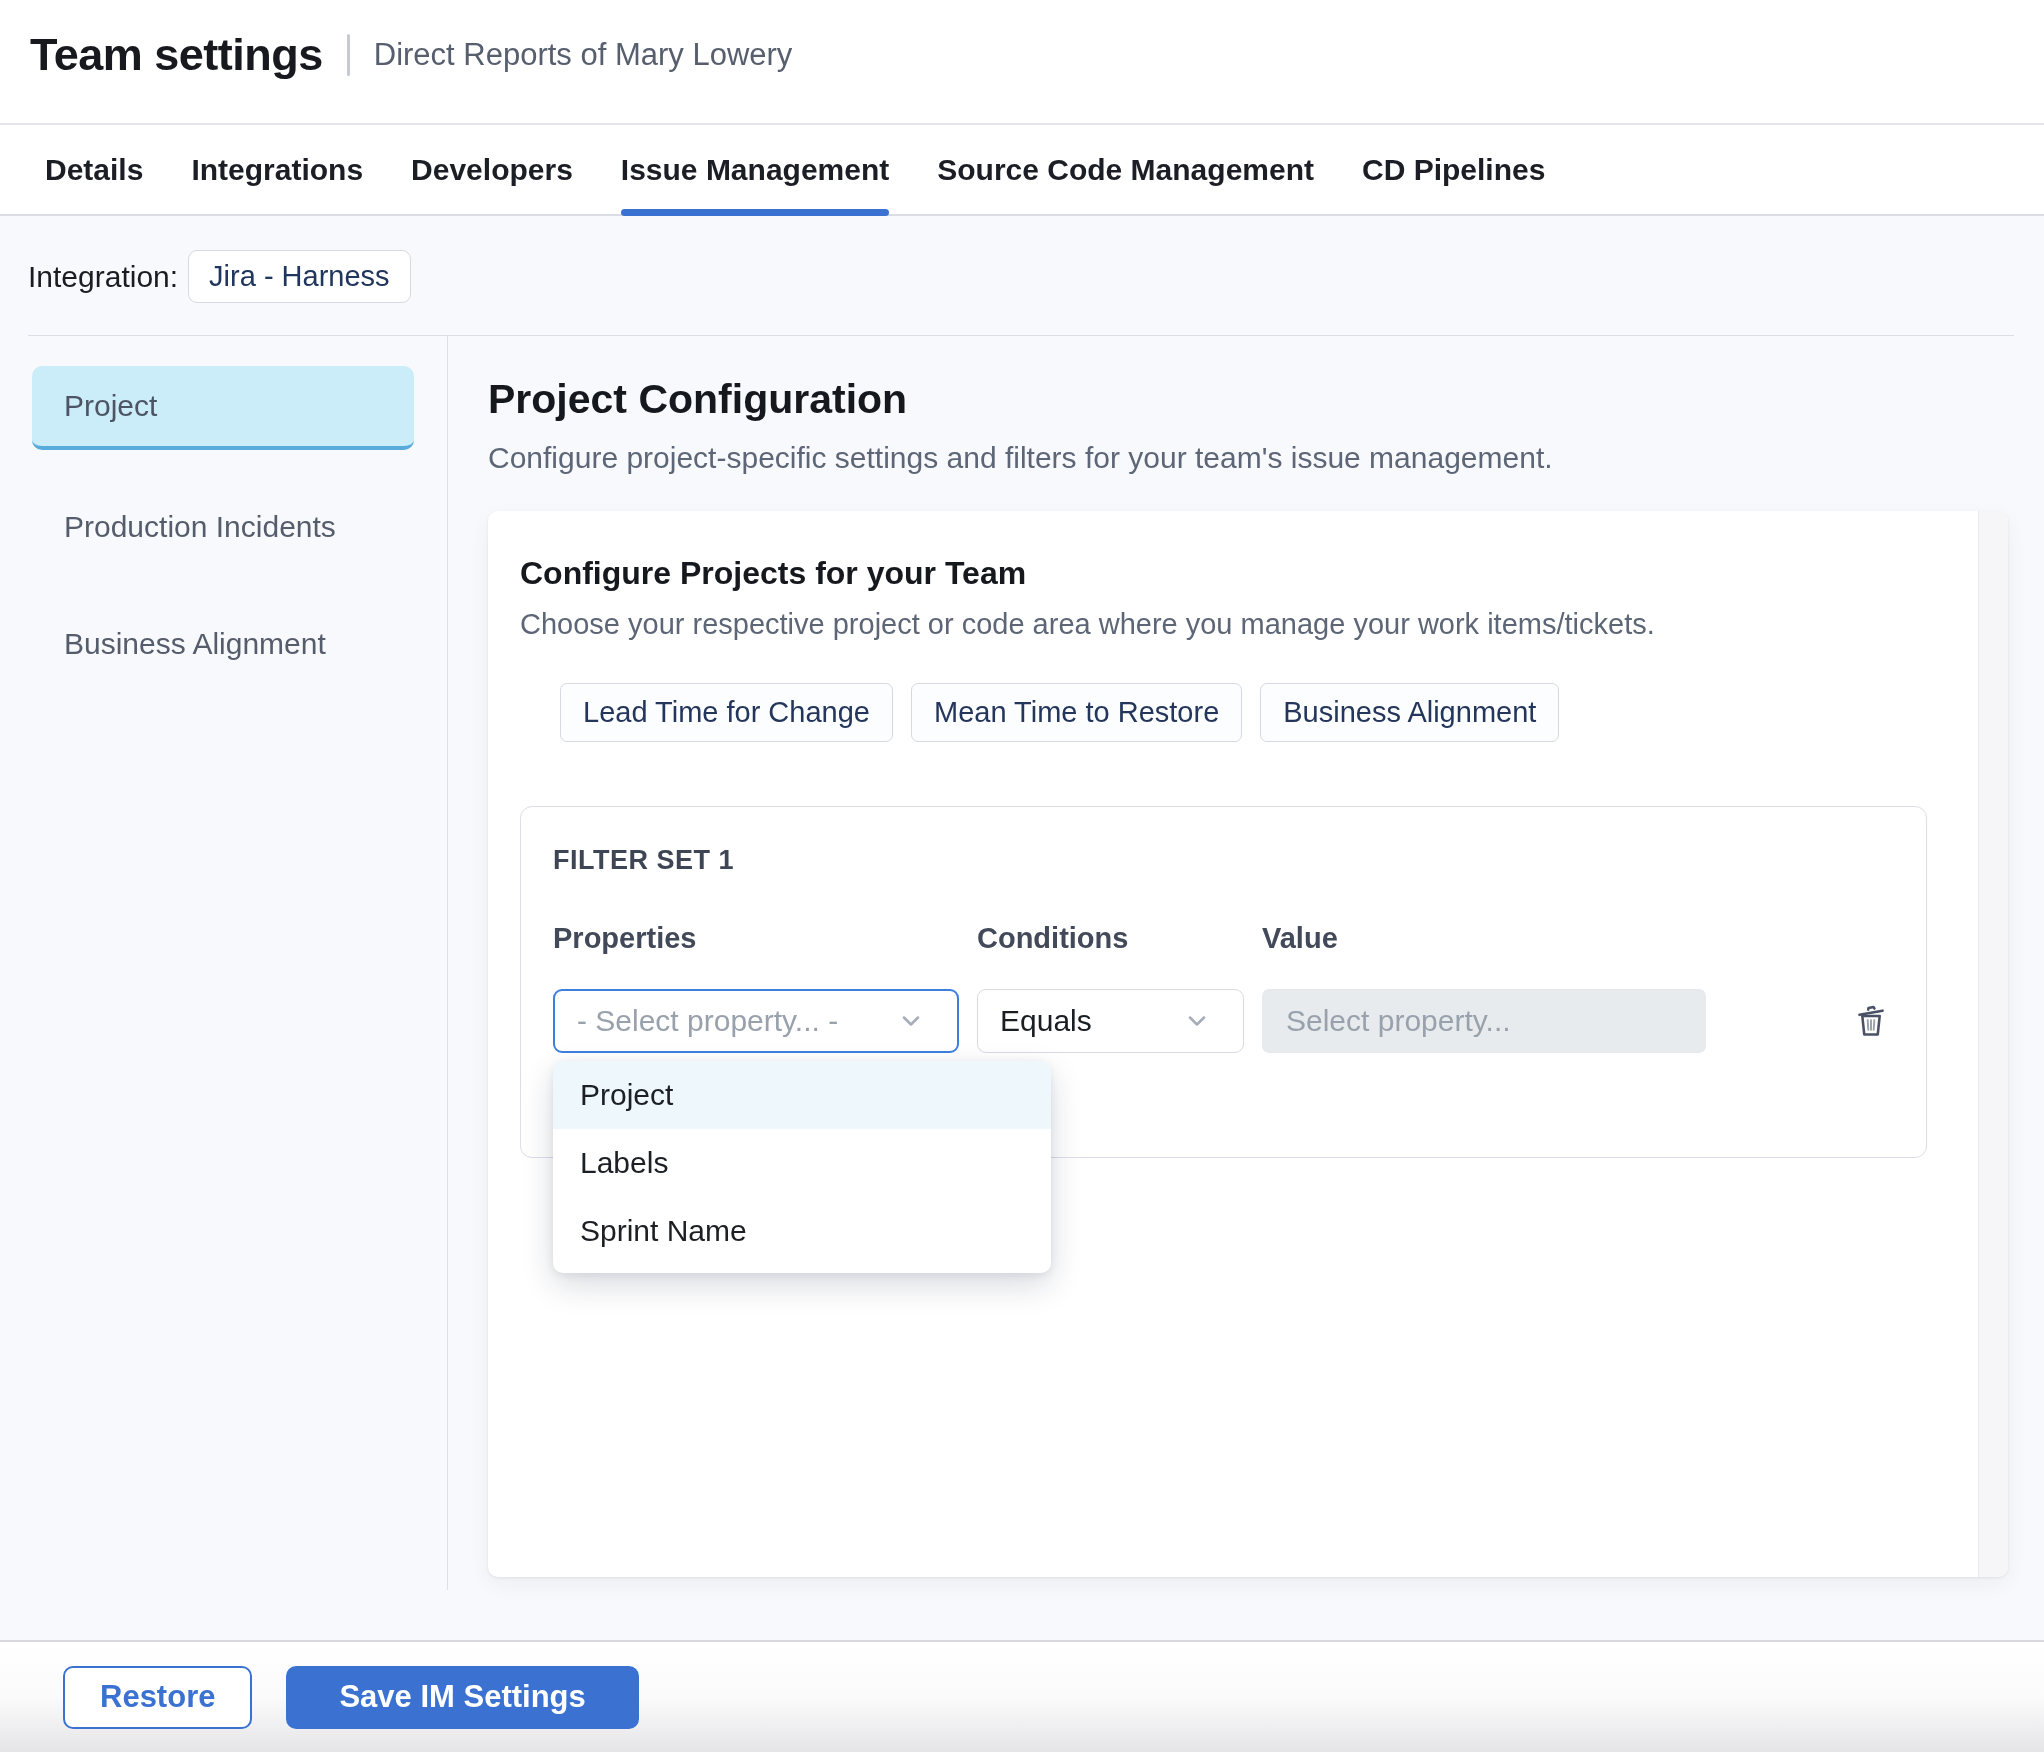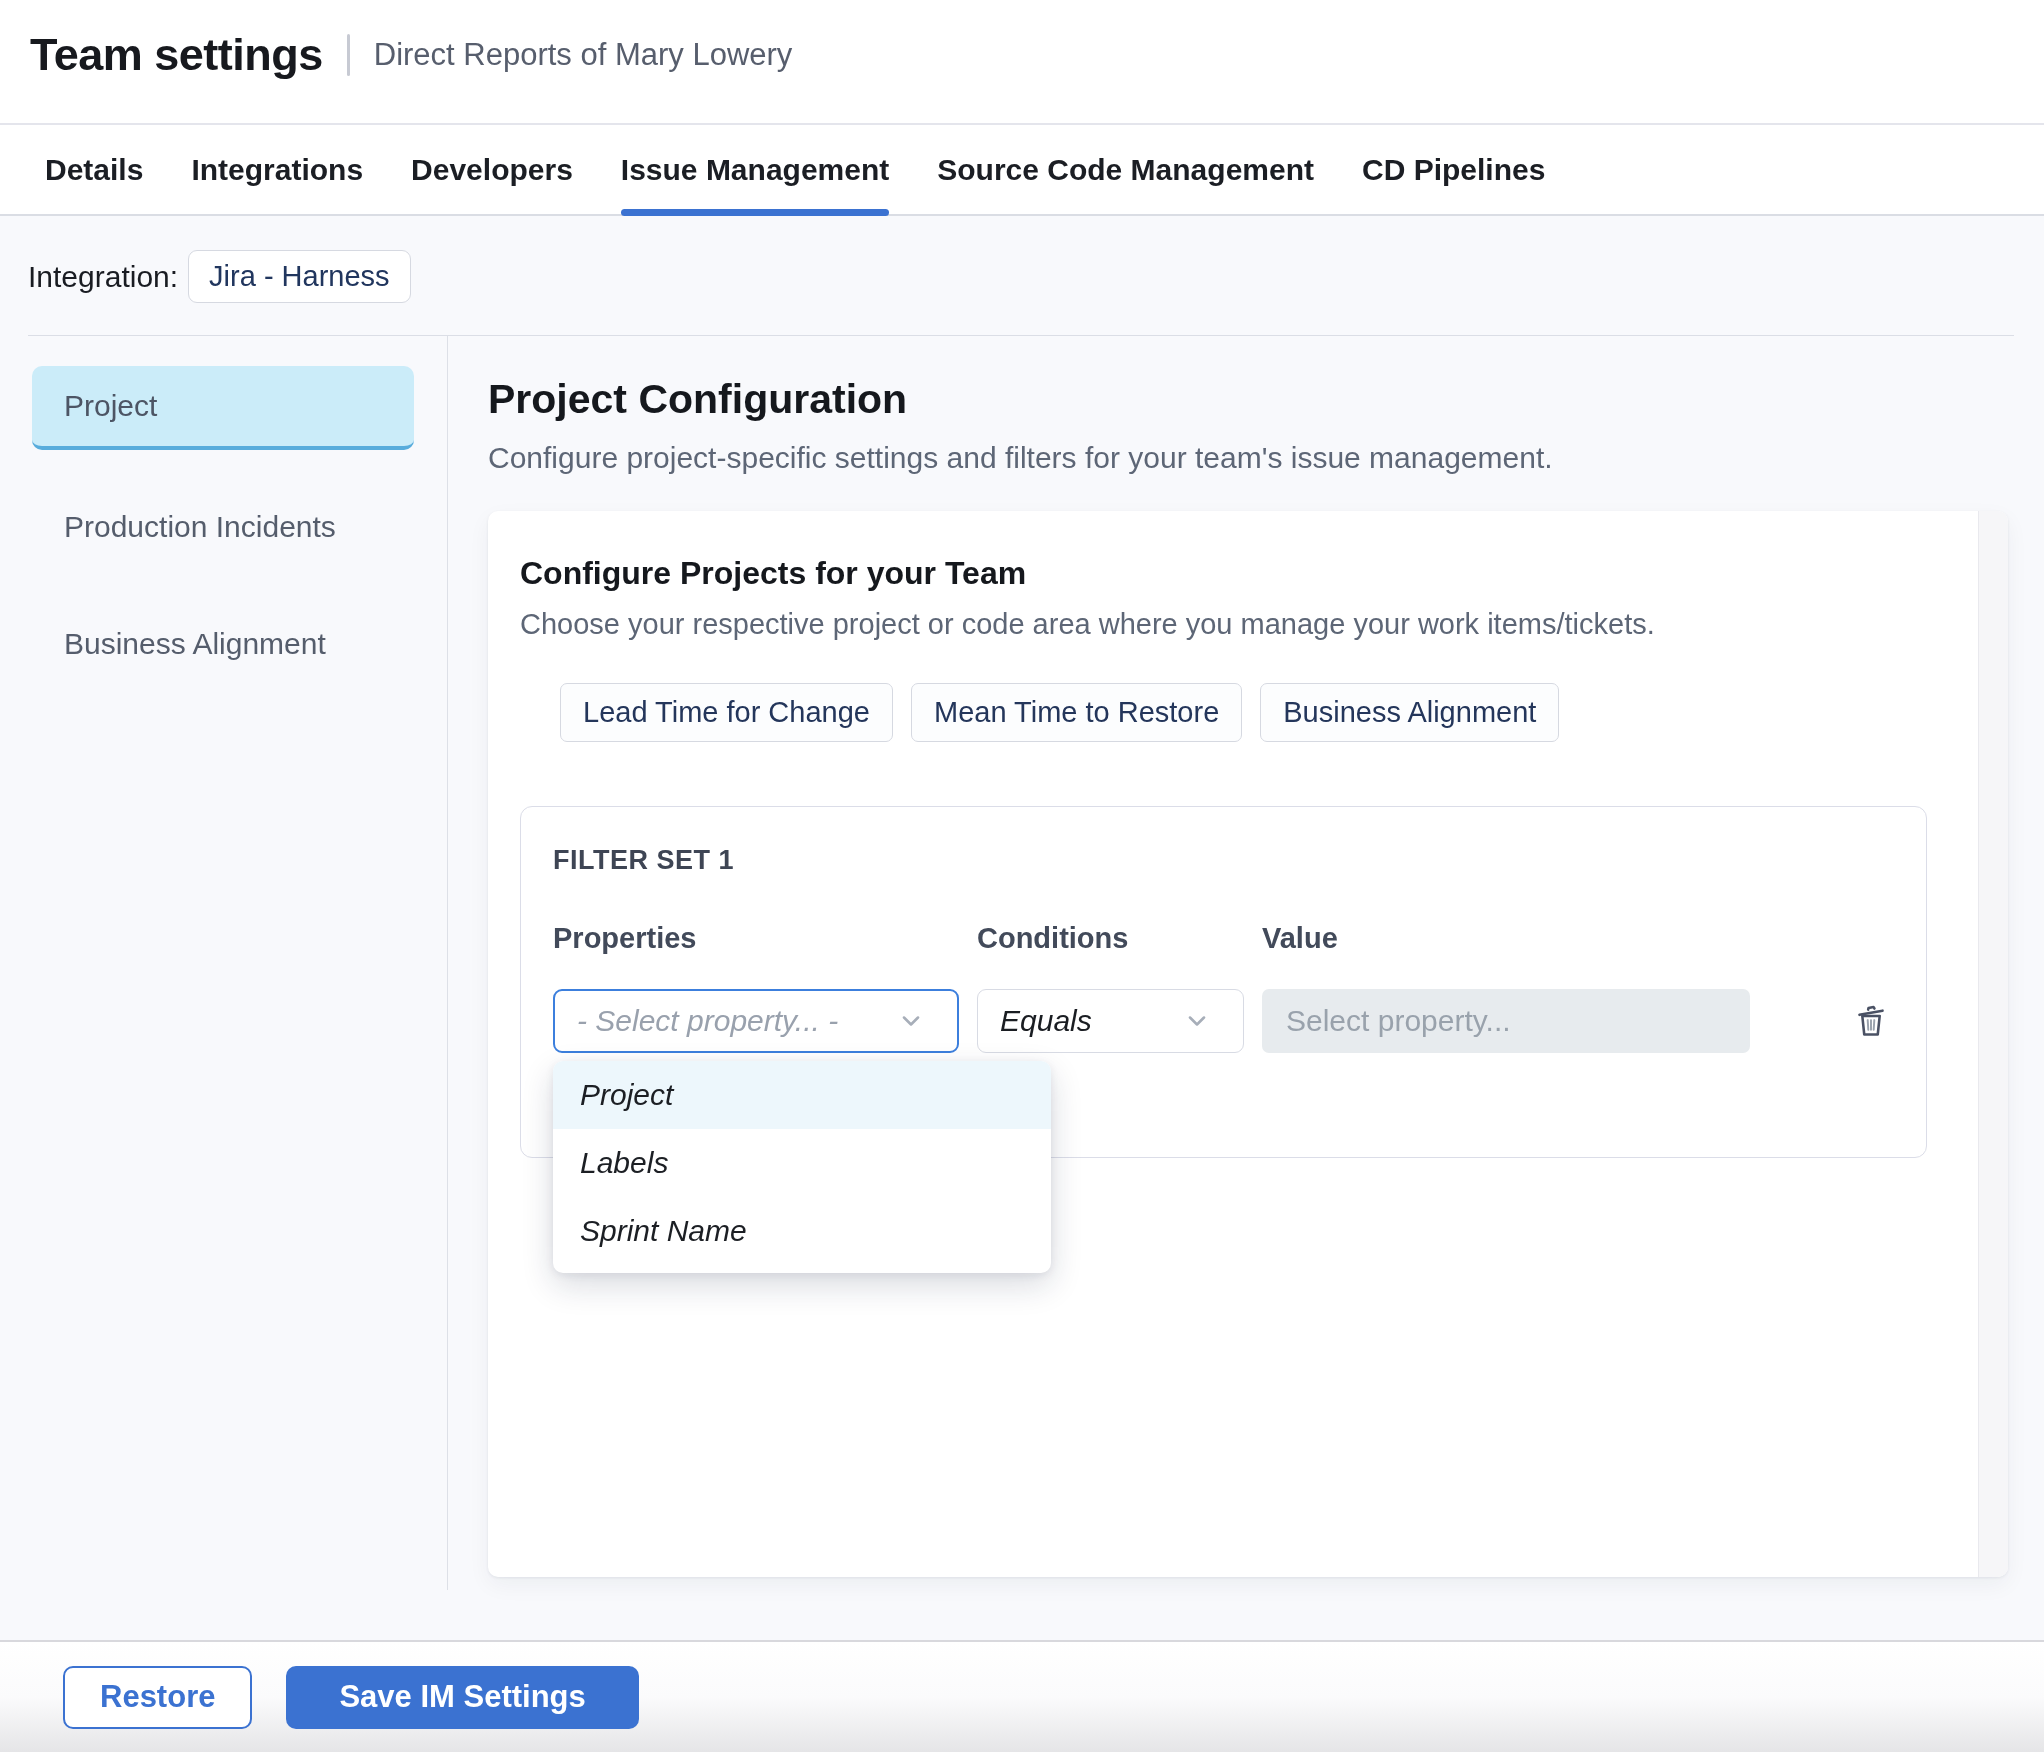--- a/index.html
+++ b/index.html
@@ -89,30 +89,30 @@
     border: 1.5px solid #dbdde8; border-radius: 12px; width: 1407px;
     padding: 38px 30px 104px 32px; position: relative;
   }
   .fs-title { font-size: 27px; font-weight: 800; color: #3e4554; letter-spacing: 0.5px; margin-bottom: 46px; }
   .fs-grid { display: grid; grid-template-columns: 406px 267px 552px 1fr; column-gap: 18px; align-items: center; }
   .fs-labels { margin-bottom: 34px; }
   .fs-label { font-size: 29px; font-weight: 700; color: #424a5a; }
 
   .select {
     height: 64px; border-radius: 9px; background: #fff; cursor: pointer;
-    display: flex; align-items: center; justify-content: space-between; padding: 0 32px 0 22px; font-style: italic;
+    display: flex; align-items: center; justify-content: space-between; padding: 0 32px 0 22px;
   }
   .property-select { border: 2.5px solid var(--focus-border, #3c7fdd); position: relative; }
   .condition-select { border: 1.5px solid #d8dbe4; }
   .placeholder { color: #99a1ad; font-size: 30px; }
   .select .val { color: #1a1d22; font-size: 30px; }
   .chev { width: 28px; height: 28px; flex: 0 0 auto; }
 
   .value-input {
-    height: 64px; width: 488px; border: none; background: #e7ebee; border-radius: 7px;
+    height: 64px; width: 444px; border: none; background: #e7ebee; border-radius: 7px;
     font-size: 30px; color: #1a1d22; padding: 0 24px; font-family: inherit; outline: none;
   }
   .value-input::placeholder { color: #99a2ac; }
 
   .trash-btn { background: none; border: none; padding: 0; margin-left: 18px; cursor: pointer; justify-self: start; line-height: 0; }
 
   
   .dropdown {
     position: absolute; top: calc(100% + 10px); left: -2px; width: 498px;
     background: #fff; border-radius: 10px; overflow: hidden; z-index: 20;

